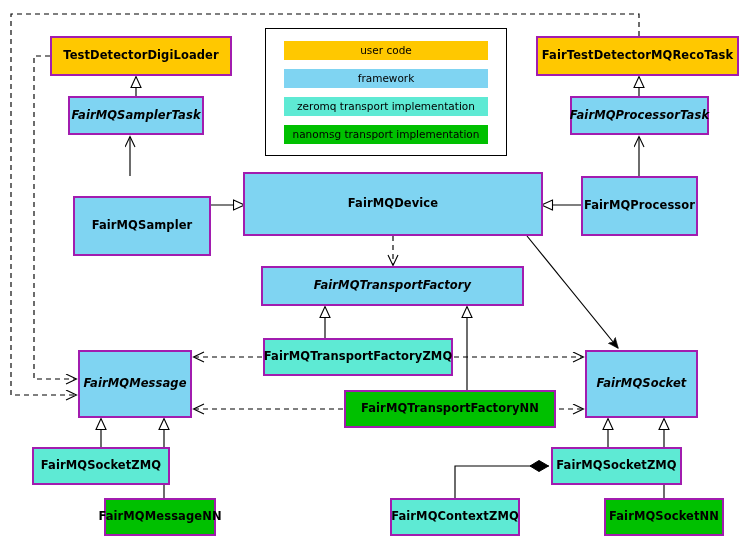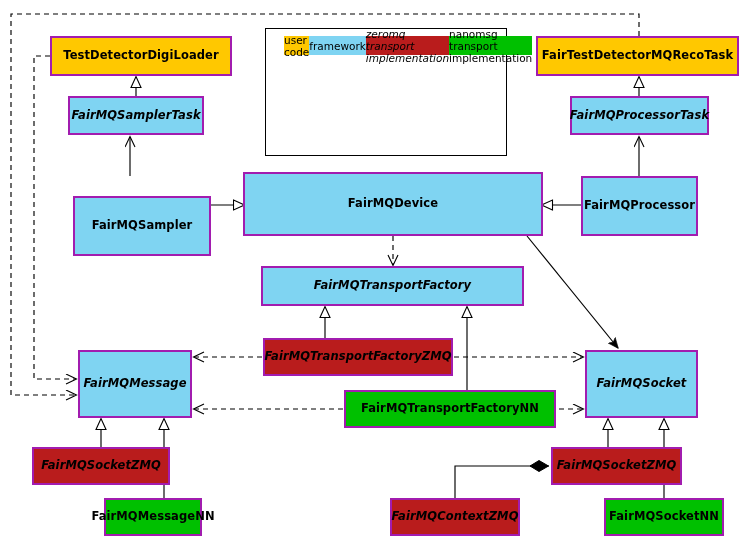--- a/index.html
+++ b/index.html
@@ -39,29 +39,30 @@
     color: #000000;
     line-height: 1.15;
     letter-spacing: 0.1px;
     padding: 0 4px;
   }
   .node.abstract {
     font-style: italic;
   }
   .c-user      { background: #FFC800; }
   .c-framework { background: #7FD4F2; justify-content: center; }
-  .c-zeromq    { background: #b91c1c; font-style: italic; }
+  .c-zeromq    { background: #5eead4; }
   .c-nanomsg   { background: #00C000; }
 
   #legend {
     position: absolute;
     box-sizing: border-box;
     border: 1.5px solid #000000;
     background: #ffffff;
     display: flex;
+    flex-direction: column;
     justify-content: space-around;
     padding: 7px 18px;
   }
   .legend-row {
     height: 19px;
     display: flex;
     align-items: center;
     justify-content: center;
     font-size: 10.5px;
     font-weight: normal;
@@ -184,21 +185,21 @@
       </div>
       <div class="node c-framework abstract" style="left: 78px; top: 350px; width: 114px; height: 68px;">
         <span>FairMQMessage</span>
       </div>
       <div class="node c-framework abstract" style="left: 585px; top: 350px; width: 113px; height: 68px;">
         <span>FairMQSocket</span>
       </div>
       <div class="node c-zeromq" style="left: 32px; top: 447px; width: 138px; height: 38px;">
         <span>FairMQSocketZMQ</span>
       </div>
-      <div class="node c-nanomsg" style="left: 104px; top: 498px; width: 98px; height: 38px;">
+      <div class="node c-nanomsg" style="left: 104px; top: 498px; width: 112px; height: 38px;">
         <span>FairMQMessageNN</span>
       </div>
       <div class="node c-zeromq" style="left: 551px; top: 447px; width: 131px; height: 38px;">
         <span>FairMQSocketZMQ</span>
       </div>
       <div class="node c-zeromq" style="left: 390px; top: 498px; width: 130px; height: 38px;">
         <span>FairMQContextZMQ</span>
       </div>
       <div class="node c-nanomsg" style="left: 604px; top: 498px; width: 120px; height: 38px;">
         <span>FairMQSocketNN</span>

